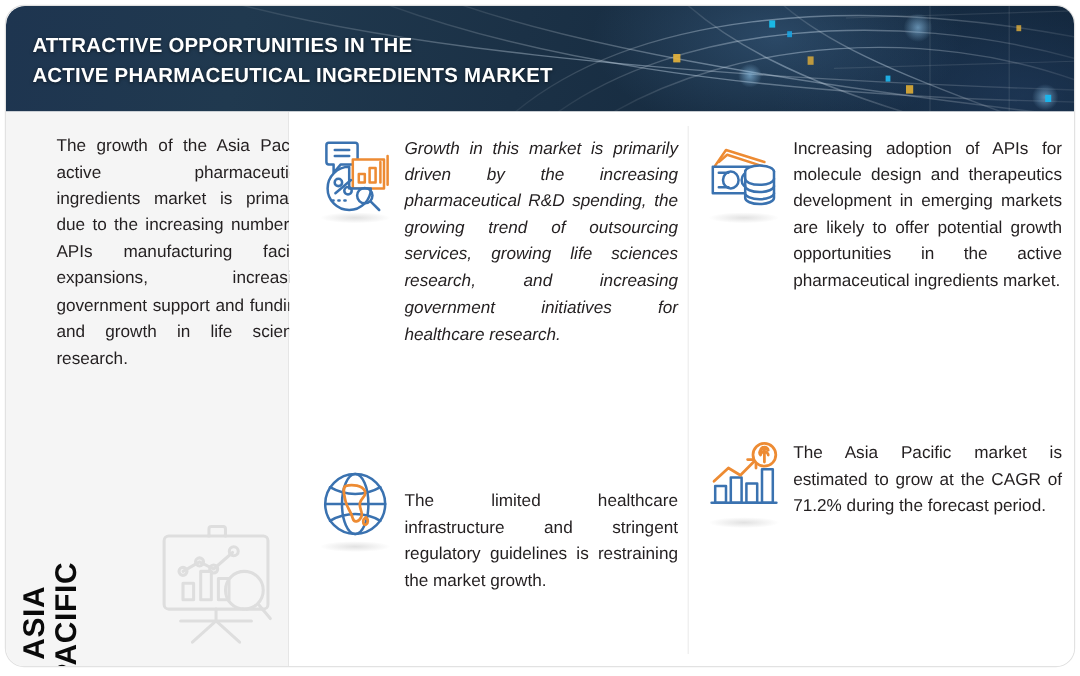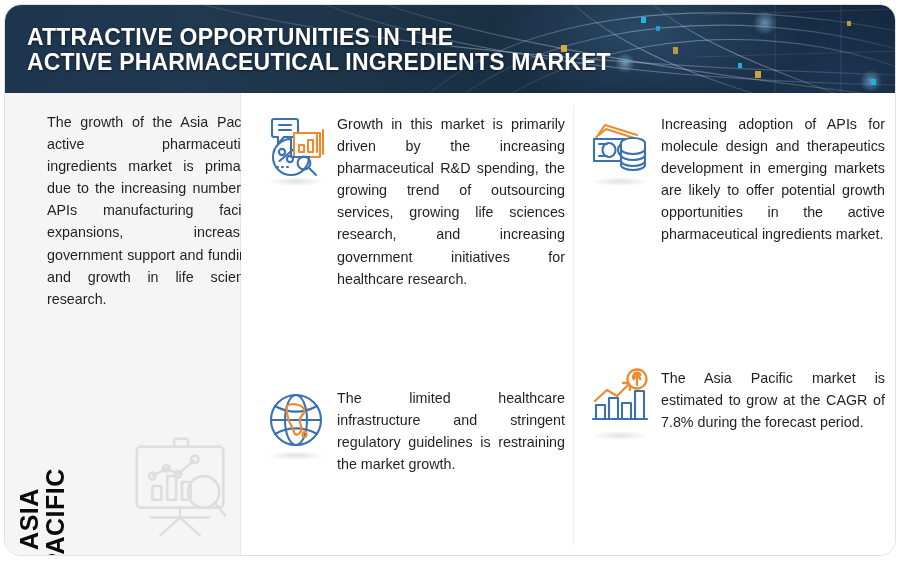--- a/index.html
+++ b/index.html
@@ -47,21 +47,21 @@
     overflow: hidden;
   }
 
   .banner-art { position: absolute; inset: 0; }
 
   .banner-title {
     position: absolute;
     left: 22px;
     top: 20px;
     color: #ffffff;
-    font-size: 23px;
+    font-size: 17px;
     font-weight: bold;
     line-height: 25px;
     letter-spacing: 0.2px;
     text-shadow: 0 1px 3px rgba(0,0,0,0.55);
     white-space: pre-line;
     z-index: 3;
   }
 
   
   .body-area {
@@ -162,23 +162,23 @@
     position: absolute;
     left: 76px;
     top: 2px;
     font-size: 14.3px;
     line-height: 22.1px;
     color: #231f20;
     text-align: justify;
     text-justify: inter-word;
   }
 
-  .cell-r1c1 .cell-text { width: 228px; }
+  .cell-r1c1 .cell-text { width: 228px; font-style: italic; }
   .cell-r1c2 .cell-text { width: 224px; }
-  .cell-r2c1 .cell-text { width: 228px; }
+  .cell-r2c1 .cell-text { width: 228px; margin-top: 20px; }
   .cell-r2c2 .cell-text { width: 224px; }
 
   .icon-shadow {
     position: absolute;
     left: 6px;
     top: 66px;
     width: 58px;
     height: 9px;
     border-radius: 50%;
     background: radial-gradient(ellipse at center, rgba(120,120,120,0.22), rgba(120,120,120,0) 72%);
@@ -348,19 +348,19 @@
               <rect x="50" y="26" width="9" height="28"></rect>
             </g>
             <g fill="none" stroke="#ed8b33" stroke-width="2.3" stroke-linecap="round" stroke-linejoin="round">
               <path d="M10 36 L22 25 L32 31 L44 19"></path>
               <path d="M38 18 L45 18 L45 25"></path>
               <circle cx="52" cy="14" r="9.5" fill="#ffffff"></circle>
               <path d="M52 8 v12 M48.8 10.2 a3.2 2.6 0 0 1 6.4 0 a3.2 2.6 0 0 0 -6.4 4 a3.2 2.6 0 0 1 6.4 0"></path>
             </g>
           </svg>
           <div class="icon-shadow"></div>
-          <div class="cell-text">The Asia Pacific market is estimated to grow at the CAGR of 7.8% during the forecast period.</div>
+          <div class="cell-text">The Asia Pacific market is estimated to grow at the CAGR of 71.2% during the forecast period.</div>
         </div>
 
       </div>
     </div>
   </div>
 </div>
 
 </body></html>

